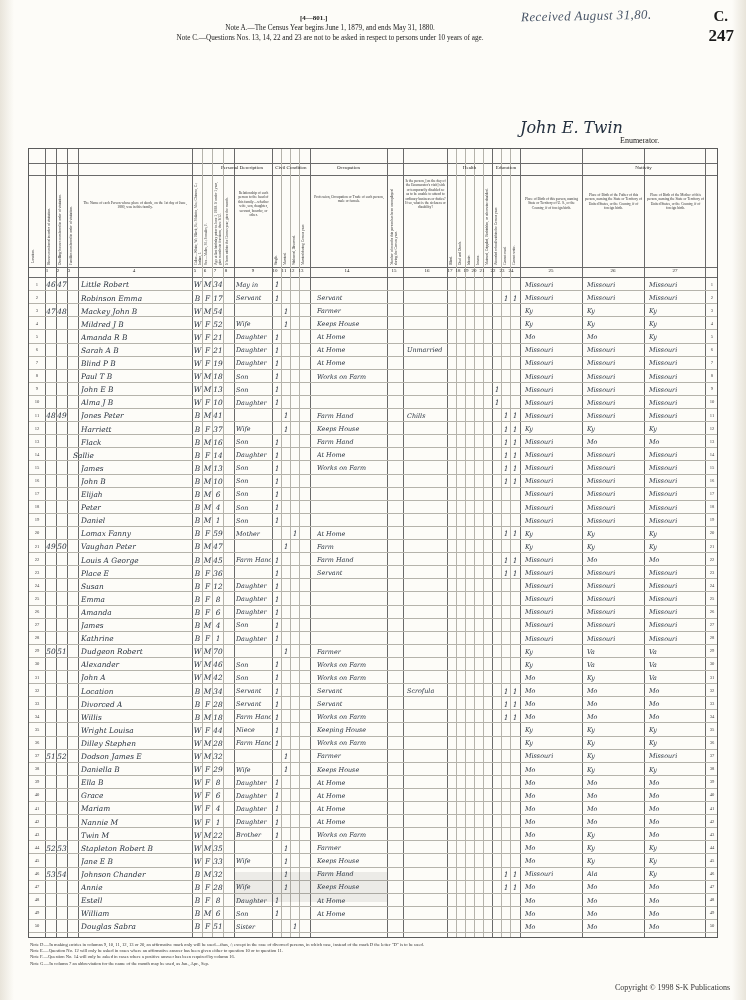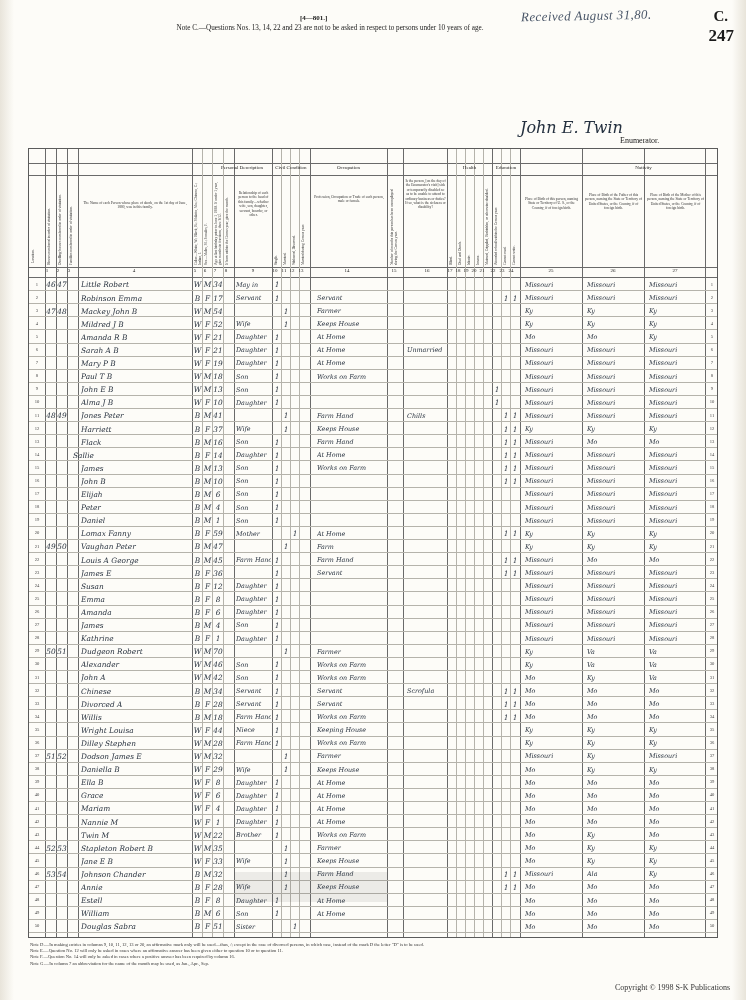--- a/index.html
+++ b/index.html
@@ -219,20 +219,21 @@
 
 <div class="page">
 
   <div class="received handwrite">Received August 31,80.</div>
   <div class="letter-c">C.</div>
   <div class="pagenum">247</div>
   <div class="form-no">[4—801.]</div>
 
 
   <div class="notes">
+    <div>Note A.—The Census Year begins June 1, 1879, and ends May 31, 1880.</div>
     <div>Note C.—Questions Nos. 13, 14, 22 and 23 are not to be asked in respect to persons under 10 years of age.</div>
   </div>
 
 
 
   <div class="enum-sig handwrite">John E. Twin</div>
   <div class="enum-cap">Enumerator.</div>
 
   <div class="grid">
 
@@ -416,21 +417,21 @@
         <div class="cell small" style="left: 207px; top: 197.3px; width: 35px;">Daughter</div>
         <div class="cell c" style="left: 244px; top: 196.9px; width: 8px; text-align: center;">1</div>
         <div class="cell small" style="left: 288px; top: 197.3px; width: 70px;">At Home</div>
         <div class="cell small" style="left: 378px; top: 197.3px; width: 40px;">Unmarried</div>
         <div class="cell small" style="left: 496px; top: 197.3px; width: 56px;">Missouri</div>
         <div class="cell small" style="left: 558px; top: 197.3px; width: 56px;">Missouri</div>
         <div class="cell small" style="left: 620px; top: 197.3px; width: 55px;">Missouri</div>
         <div class="hline light" style="top: 219.7px;"></div>
         <div class="rowlabel" style="left: 3px; top: 211.1px;">7</div>
         <div class="rowlabel" style="left: 678px; top: 211.1px;">7</div>
-        <div class="cell" style="left: 52px; top: 210px; width: 110px;">Mary P  B</div>
+        <div class="cell" style="left: 52px; top: 210px; width: 110px;">Blind P  B</div>
         <div class="cell c" style="left: 164px; top: 210px; width: 9px; text-align: center;">W</div>
         <div class="cell c" style="left: 174px; top: 210px; width: 9px; text-align: center;">F</div>
         <div class="cell c" style="left: 184px; top: 210px; width: 10px; text-align: center;">19</div>
         <div class="cell small" style="left: 207px; top: 210.4px; width: 35px;">Daughter</div>
         <div class="cell c" style="left: 244px; top: 210px; width: 8px; text-align: center;">1</div>
         <div class="cell small" style="left: 288px; top: 210.4px; width: 70px;">At Home</div>
         <div class="cell small" style="left: 496px; top: 210.4px; width: 56px;">Missouri</div>
         <div class="cell small" style="left: 558px; top: 210.4px; width: 56px;">Missouri</div>
         <div class="cell small" style="left: 620px; top: 210.4px; width: 55px;">Missouri</div>
         <div class="hline light" style="top: 232.8px;"></div>
@@ -639,21 +640,21 @@
         <div class="cell c" style="left: 244px; top: 406.5px; width: 8px; text-align: center;">1</div>
         <div class="cell small" style="left: 288px; top: 406.9px; width: 70px;">Farm Hand</div>
         <div class="cell c" style="left: 473px; top: 406.5px; width: 8px; text-align: center;">1</div>
         <div class="cell c" style="left: 482px; top: 406.5px; width: 8px; text-align: center;">1</div>
         <div class="cell small" style="left: 496px; top: 406.9px; width: 56px;">Missouri</div>
         <div class="cell small" style="left: 558px; top: 406.9px; width: 56px;">Mo</div>
         <div class="cell small" style="left: 620px; top: 406.9px; width: 55px;">Mo</div>
         <div class="hline light" style="top: 429.3px;"></div>
         <div class="rowlabel" style="left: 3px; top: 420.7px;">23</div>
         <div class="rowlabel" style="left: 678px; top: 420.7px;">23</div>
-        <div class="cell" style="left: 52px; top: 419.6px; width: 110px;">James E</div>
+        <div class="cell" style="left: 52px; top: 419.6px; width: 110px;">Place E</div>
         <div class="cell c" style="left: 164px; top: 419.6px; width: 9px; text-align: center;">B</div>
         <div class="cell c" style="left: 174px; top: 419.6px; width: 9px; text-align: center;">F</div>
         <div class="cell c" style="left: 184px; top: 419.6px; width: 10px; text-align: center;">36</div>
         <div class="cell c" style="left: 244px; top: 419.6px; width: 8px; text-align: center;">1</div>
         <div class="cell small" style="left: 288px; top: 420px; width: 70px;">Servant</div>
         <div class="cell c" style="left: 473px; top: 419.6px; width: 8px; text-align: center;">1</div>
         <div class="cell c" style="left: 482px; top: 419.6px; width: 8px; text-align: center;">1</div>
         <div class="cell small" style="left: 496px; top: 420px; width: 56px;">Missouri</div>
         <div class="cell small" style="left: 558px; top: 420px; width: 56px;">Missouri</div>
         <div class="cell small" style="left: 620px; top: 420px; width: 55px;">Missouri</div>
@@ -753,21 +754,21 @@
         <div class="cell c" style="left: 184px; top: 524.4px; width: 10px; text-align: center;">42</div>
         <div class="cell small" style="left: 207px; top: 524.8px; width: 35px;">Son</div>
         <div class="cell c" style="left: 244px; top: 524.4px; width: 8px; text-align: center;">1</div>
         <div class="cell small" style="left: 288px; top: 524.8px; width: 70px;">Works on Farm</div>
         <div class="cell small" style="left: 496px; top: 524.8px; width: 56px;">Mo</div>
         <div class="cell small" style="left: 558px; top: 524.8px; width: 56px;">Ky</div>
         <div class="cell small" style="left: 620px; top: 524.8px; width: 55px;">Va</div>
         <div class="hline light" style="top: 547.2px;"></div>
         <div class="rowlabel" style="left: 3px; top: 538.6px;">32</div>
         <div class="rowlabel" style="left: 678px; top: 538.6px;">32</div>
-        <div class="cell" style="left: 52px; top: 537.5px; width: 110px;">Chinese</div>
+        <div class="cell" style="left: 52px; top: 537.5px; width: 110px;">Location</div>
         <div class="cell c" style="left: 164px; top: 537.5px; width: 9px; text-align: center;">B</div>
         <div class="cell c" style="left: 174px; top: 537.5px; width: 9px; text-align: center;">M</div>
         <div class="cell c" style="left: 184px; top: 537.5px; width: 10px; text-align: center;">34</div>
         <div class="cell small" style="left: 207px; top: 537.9px; width: 35px;">Servant</div>
         <div class="cell c" style="left: 244px; top: 537.5px; width: 8px; text-align: center;">1</div>
         <div class="cell small" style="left: 288px; top: 537.9px; width: 70px;">Servant</div>
         <div class="cell small" style="left: 378px; top: 537.9px; width: 40px;">Scrofula</div>
         <div class="cell c" style="left: 473px; top: 537.5px; width: 8px; text-align: center;">1</div>
         <div class="cell c" style="left: 482px; top: 537.5px; width: 8px; text-align: center;">1</div>
         <div class="cell small" style="left: 496px; top: 537.9px; width: 56px;">Mo</div>

